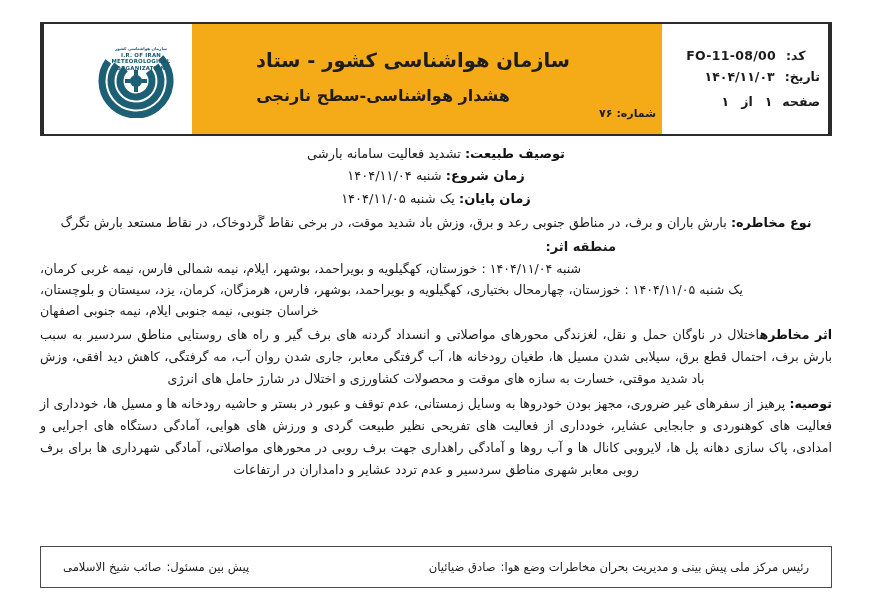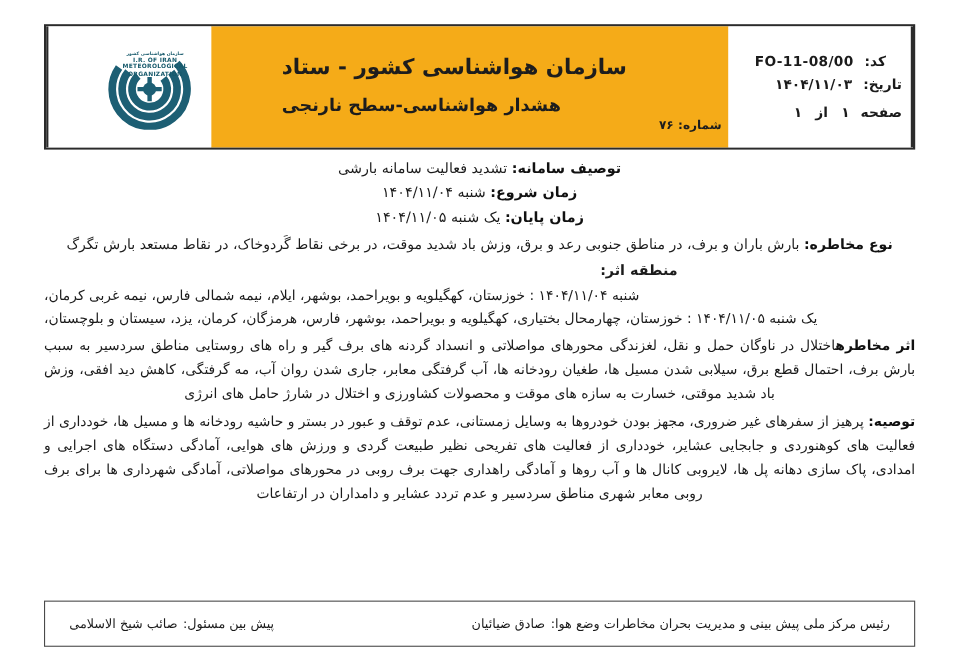--- a/index.html
+++ b/index.html
@@ -316,40 +316,41 @@
           <div class="lt-en">ORGANIZATION</div>
         </div>
       </div>
     </div>
   </div>
 
   <div class="body-area">
 
 
     <div class="field-line">
-      <span class="lbl">توصیف سامانه:</span><span class="val">تشدید فعالیت سامانه بارشی</span>
+      <span class="lbl">توصیف طبیعت:</span><span class="val">تشدید فعالیت سامانه بارشی</span>
     </div>
 
     <div class="field-line">
       <span class="lbl">زمان شروع:</span><span class="val">شنبه ۱۴۰۴/۱۱/۰۴</span>
     </div>
 
     <div class="field-line">
       <span class="lbl">زمان پایان:</span><span class="val">یک شنبه ۱۴۰۴/۱۱/۰۵</span>
     </div>
 
     <div class="hazard-line">
       <span class="lbl">نوع مخاطره:</span>
       <span class="val">بارش باران و برف، در مناطق جنوبی رعد و برق، وزش باد شدید موقت، در برخی نقاط گَردوخاک، در نقاط مستعد بارش تگرگ</span>
     </div>
 
     <div class="section">
       <div class="region-head">منطقه اثر:</div>
       <div class="region-line">شنبه ۱۴۰۴/۱۱/۰۴ : خوزستان، کهگیلویه و بویراحمد، بوشهر، ایلام، نیمه شمالی فارس، نیمه غربی کرمان،</div>
       <div class="region-line">یک شنبه ۱۴۰۴/۱۱/۰۵ : خوزستان، چهارمحال بختیاری، کهگیلویه و بویراحمد، بوشهر، فارس، هرمزگان، کرمان، یزد، سیستان و بلوچستان،</div>
+      <div class="region-line">خراسان جنوبی، نیمه جنوبی ایلام، نیمه جنوبی اصفهان</div>
     </div>
 
     <div class="para">
       <span class="lbl">اثر مخاطره</span><span class="val">اختلال در ناوگان حمل و نقل، لغزندگی محورهای مواصلاتی و انسداد گردنه های برف گیر و راه های روستایی مناطق سردسیر به سبب بارش برف، احتمال قطع برق، سیلابی شدن مسیل ها، طغیان رودخانه ها، آب گرفتگی معابر، جاری شدن روان آب، مه گرفتگی، کاهش دید افقی، وزش باد شدید موقتی، خسارت به سازه های موقت و محصولات کشاورزی و اختلال در شارژ حامل های انرژی</span>
     </div>
 
     <div class="para">
       <span class="lbl">توصیه:</span>
       <span class="val">پرهیز از سفرهای غیر ضروری، مجهز بودن خودروها به وسایل زمستانی، عدم توقف و عبور در بستر و حاشیه رودخانه ها و مسیل ها، خودداری از فعالیت های کوهنوردی و جابجایی عشایر، خودداری از فعالیت های تفریحی نظیر طبیعت گردی و ورزش های هوایی، آمادگی دستگاه های اجرایی و امدادی، پاک سازی دهانه پل ها، لایروبی کانال ها و آب روها و آمادگی راهداری جهت برف روبی در محورهای مواصلاتی، آمادگی شهرداری ها برای برف روبی معابر شهری مناطق سردسیر و عدم تردد عشایر و دامداران در ارتفاعات</span>
     </div>

